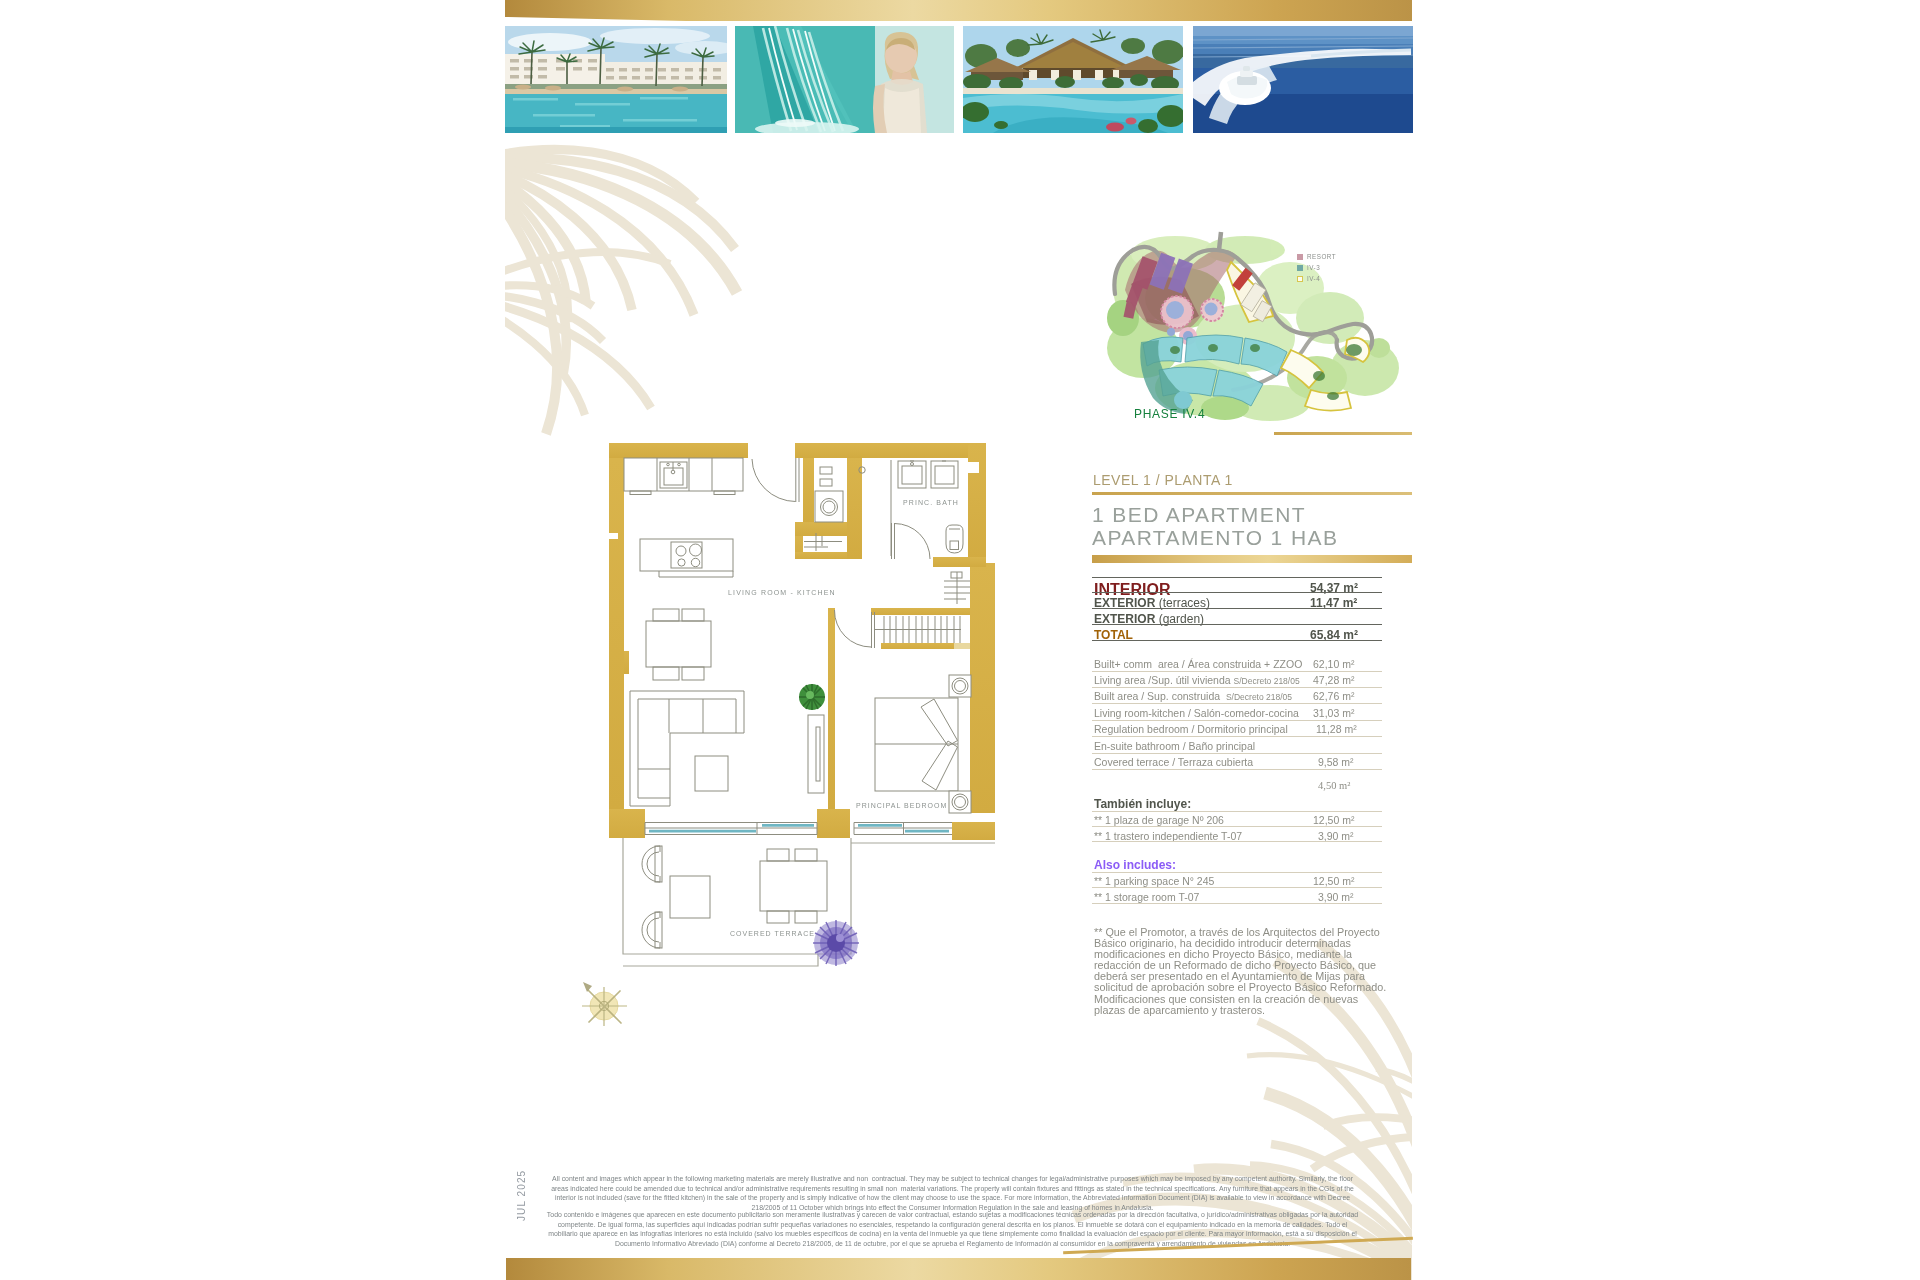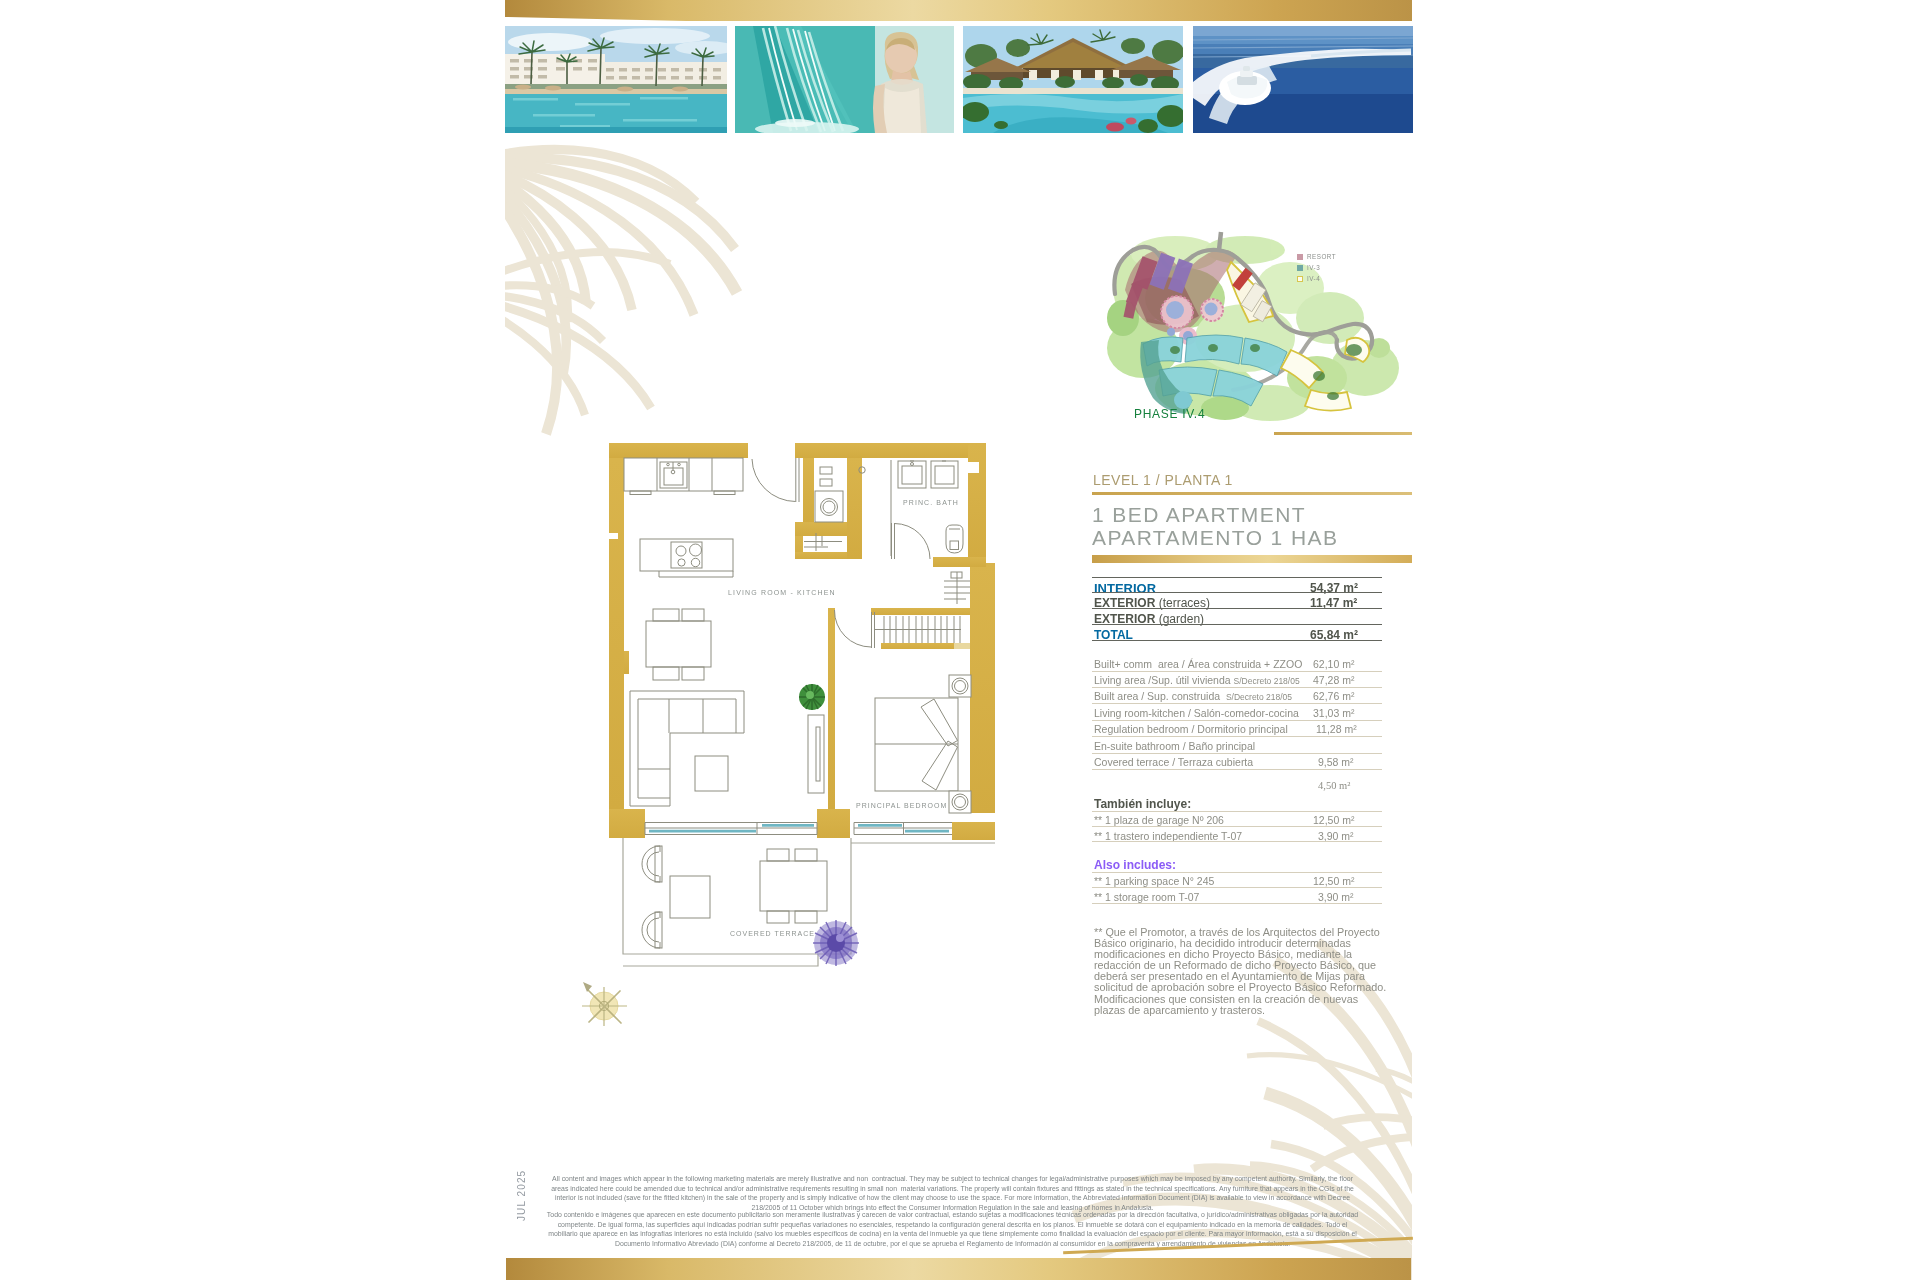--- a/index.html
+++ b/index.html
@@ -329,29 +329,29 @@
 <div class="abs" style="left:1093px;top:472px;font-size:14px;letter-spacing:0.5px;color:#ac9c70;">LEVEL 1 / PLANTA 1</div>
 
 <div class="abs" style="left:1092px;top:492px;width:320px;height:2.5px;background:linear-gradient(90deg,#c9a34e,#dcc07a);"></div>
 
 <div class="abs" style="left:1092px;top:503px;font-size:21px;letter-spacing:1.4px;color:#99a09b;">1 BED APARTMENT</div>
 <div class="abs" style="left:1092px;top:526px;font-size:21px;letter-spacing:1.4px;color:#99a09b;">APARTAMENTO 1 HAB</div>
 
 <div class="abs" style="left:1092px;top:555px;width:320px;height:8px;background:linear-gradient(90deg,#c79e48,#e3c77f 35%,#ecd695 55%,#d4ad58);"></div>
 
 <div class="line" style="left:1092px;top:577px;width:290px;background:#63655d;"></div>
-<div class="abs" style="left:1094px;top:581px;font-size:13px;font-weight:bold;color:#0369a1;">INTERIOR</div>
+<div class="abs" style="left:1094px;top:581px;font-size:16px;font-weight:bold;color:#7f1d1d;">INTERIOR</div>
 <div class="abs" style="left:1310px;top:581px;font-size:12px;font-weight:bold;color:#51554c;">54,37 m²</div>
 <div class="line" style="left:1092px;top:592px;width:290px;background:#63655d;"></div>
 <div class="abs" style="left:1094px;top:596px;font-size:12px;font-weight:bold;color:#51554c;">EXTERIOR <span style="font-weight:normal;margin-top:22px;">(terraces)</span></div>
 <div class="abs" style="left:1310px;top:596px;font-size:12px;font-weight:bold;color:#51554c;">11,47 m²</div>
 <div class="line" style="left:1092px;top:608px;width:290px;background:#63655d;"></div>
 <div class="abs" style="left:1094px;top:612px;font-size:12px;font-weight:bold;color:#51554c;">EXTERIOR <span style="font-weight:normal;">(garden)</span></div>
 <div class="line" style="left:1092px;top:624px;width:290px;background:#63655d;"></div>
-<div class="abs" style="left:1094px;top:628px;font-size:12px;font-weight:bold;color:#0369a1;">TOTAL</div>
+<div class="abs" style="left:1094px;top:628px;font-size:12px;font-weight:bold;color:#a16207;">TOTAL</div>
 <div class="abs" style="left:1310px;top:628px;font-size:12px;font-weight:bold;color:#51554c;">65,84 m²</div>
 <div class="line" style="left:1092px;top:640px;width:290px;background:#63655d;"></div>
 
 <div class="rtxt" style="left:1094px;top:658px;">Built+ comm&nbsp; area / Área construida + ZZOO</div>
 <div class="rtxt" style="left:1313px;top:658px;">62,10 m²</div>
 <div class="line" style="left:1092px;top:671px;width:290px;background:#d6cfbc;"></div>
 <div class="rtxt" style="left:1094px;top:674px;">Living area /Sup. útil vivienda <span style="font-size:8.5px;">S/Decreto 218/05</span></div>
 <div class="rtxt" style="left:1313px;top:674px;">47,28 m²</div>
 <div class="line" style="left:1092px;top:687px;width:290px;background:#d6cfbc;"></div>
 <div class="rtxt" style="left:1094px;top:690px;">Built area / Sup. construida&nbsp; <span style="font-size:8.5px;">S/Decreto 218/05</span></div>

